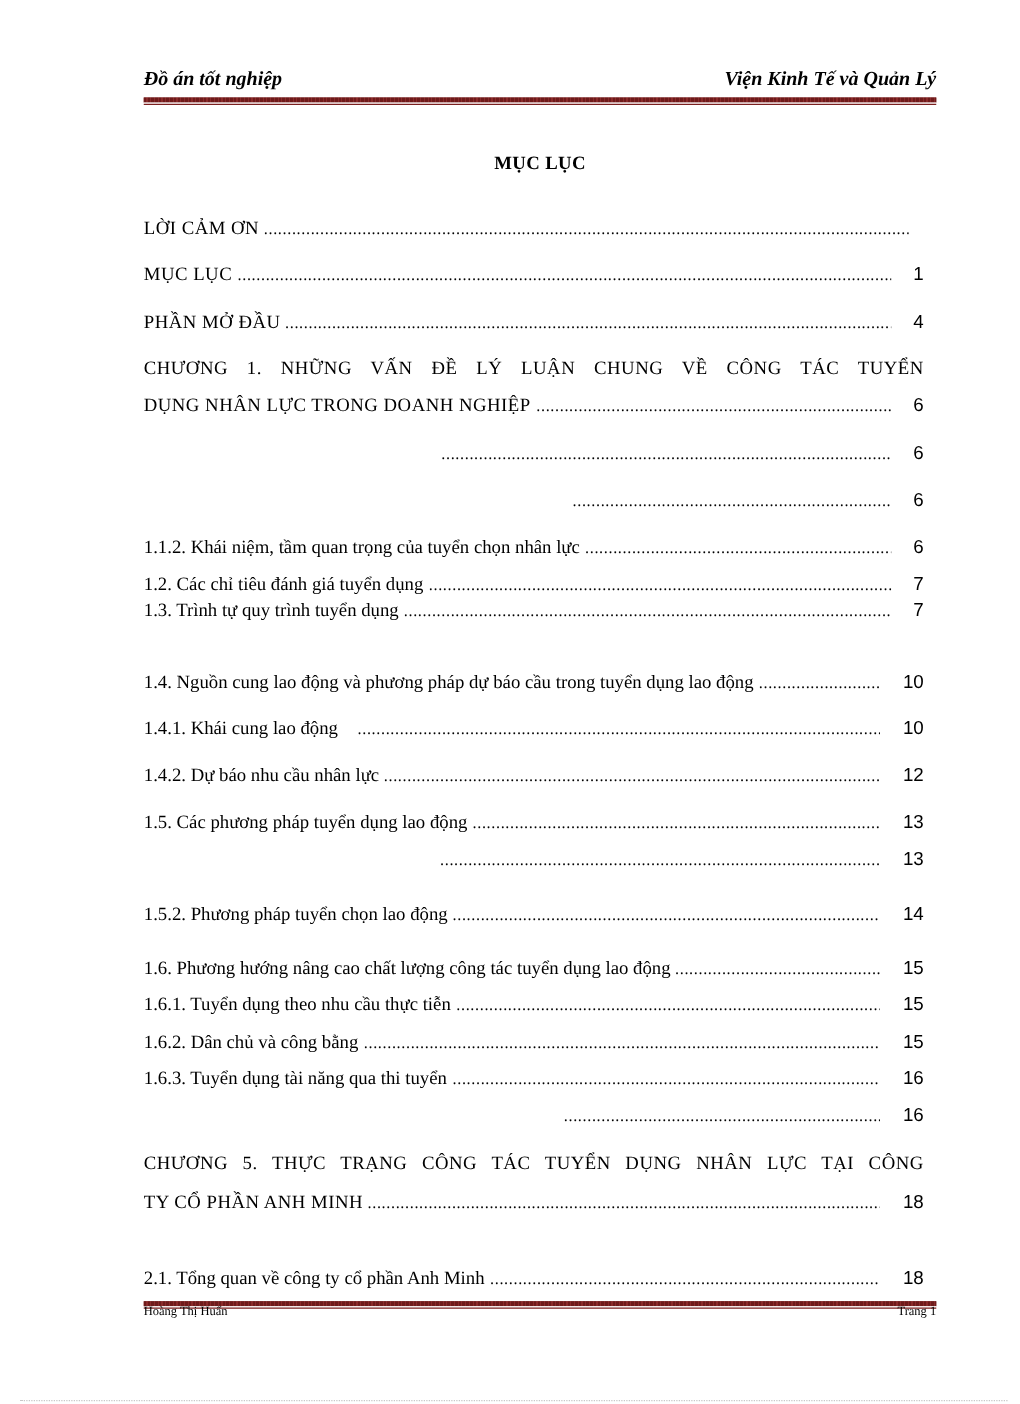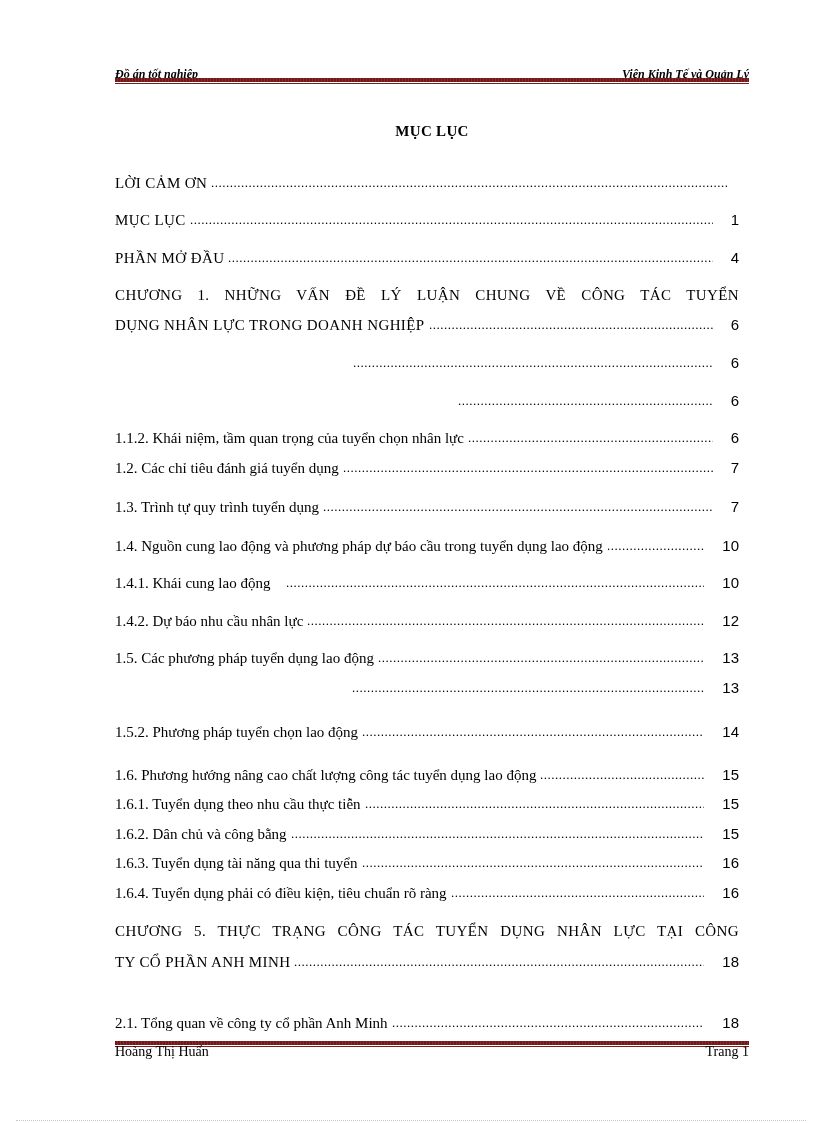--- a/index.html
+++ b/index.html
@@ -1,30 +1,30 @@
 <!DOCTYPE html>
 <html><head>
 <meta charset="utf-8">
 <style>
   html, body { margin:0; padding:0; background:#ffffff; }
   body { width:816px; height:1123px; position:relative; overflow:hidden;
          font-family:"Liberation Serif","DejaVu Serif",serif; color:#000; }
   .header { position:absolute; left:115px; top:55px; width:634px; height:20px; }
-  .header .left, .header .right { position:absolute; top:12px; font-size:12px; font-style:italic; font-weight:bold; }
+  .header .left, .header .right { position:absolute; top:0; font-size:16px; font-style:italic; font-weight:bold; }
   .header .left { left:0; }
   .header .right { right:0; }
   .rule { position:absolute; left:115px; width:634px; }
   .rule .thick { height:4px; background:#7a1f1f;
      background-image:repeating-linear-gradient(90deg,#6e1a1a 0 2px,#8a2a2a 2px 3px); }
   .rule .gap { height:1px; background:#fff; }
   .rule .thin { height:1px; background:#7a1f1f; }
   .header-rule { top:78px; }
   .footer-rule { top:1041px; }
   .footer { position:absolute; left:115px; top:1044px; width:634px; height:20px; }
-  .footer .left, .footer .right { position:absolute; top:0; font-size:14px; }
+  .footer .left, .footer .right { position:absolute; top:0; font-size:10px; }
   .footer .left { left:0; }
   .footer .right { right:0; }
 
   .title { position:absolute; left:115px; width:634px; top:123px; text-align:center;
            font-size:15px; font-weight:bold; letter-spacing:0.3px; }
 
   .toc-row { position:absolute; left:115px; width:624px; height:20px; font-size:15px; line-height:20px; white-space:nowrap; }
   .toc-row .text { position:absolute; left:0; top:0; }
   .toc-row .dots { position:absolute; top:0; overflow:hidden; color:#000; letter-spacing:0.5px; font-size:13px; }
   .toc-row .page { position:absolute; right:0; top:0; font-family:"Liberation Sans","DejaVu Sans",sans-serif; font-size:15px; }
@@ -82,21 +82,21 @@
     <div class="toc-row" style="top: 428px;">
       <span class="text">1.1.2. Khái niệm, tầm quan trọng của tuyển chọn nhân lực</span>
       <span class="dots" style="left: 353px; width: 245px;">................................................................................................................................................................................................................................................................................................................................................................................................................</span>
       <span class="page">6</span>
     </div>
     <div class="toc-row" style="top: 458px;">
       <span class="text">1.2. Các chỉ tiêu đánh giá tuyển dụng</span>
       <span class="dots" style="left: 228px; width: 370px;">................................................................................................................................................................................................................................................................................................................................................................................................................</span>
       <span class="page">7</span>
     </div>
-    <div class="toc-row" style="top: 497px; text-decoration: underline;">
+    <div class="toc-row" style="top: 479px; text-decoration: underline;">
       <span class="text">1.3. Trình tự quy trình tuyển dụng</span>
       <span class="dots" style="left: 208px; width: 390px;">................................................................................................................................................................................................................................................................................................................................................................................................................</span>
       <span class="page">7</span>
     </div>
     <div class="toc-row" style="top: 536px;">
       <span class="text">1.4. Nguồn cung lao động và phương pháp dự báo cầu trong tuyển dụng lao động</span>
       <span class="dots" style="left: 492px; width: 97px;">................................................................................................................................................................................................................................................................................................................................................................................................................</span>
       <span class="page">10</span>
     </div>
     <div class="toc-row" style="top: 573px;">
@@ -137,21 +137,20 @@
       <span class="text">1.6.2. Dân chủ và công bằng</span>
       <span class="dots" style="left: 176px; width: 413px;">................................................................................................................................................................................................................................................................................................................................................................................................................</span>
       <span class="page">15</span>
     </div>
     <div class="toc-row" style="top: 853px;">
       <span class="text">1.6.3. Tuyển dụng tài năng qua thi tuyển</span>
       <span class="dots" style="left: 247px; width: 342px;">................................................................................................................................................................................................................................................................................................................................................................................................................</span>
       <span class="page">16</span>
     </div>
     <div class="toc-row" style="top: 883px;">
-      <span class="text">1.6.4. Tuyển dụng phải có điều kiện, tiêu chuẩn rõ ràng</span>
       <span class="dots" style="left: 336px; width: 253px;">................................................................................................................................................................................................................................................................................................................................................................................................................</span>
       <span class="page">16</span>
     </div>
     <div class="chapter-line" style="top: 921px;">CHƯƠNG 5. THỰC TRẠNG CÔNG TÁC TUYỂN DỤNG NHÂN LỰC TẠI CÔNG</div>
     <div class="toc-row" style="top: 952px;">
       <span class="text upper">TY CỔ PHẦN ANH MINH</span>
       <span class="dots" style="left: 179px; width: 410px;">................................................................................................................................................................................................................................................................................................................................................................................................................</span>
       <span class="page">18</span>
     </div>
     <div class="toc-row" style="top: 989px; margin-top: 24px;">

